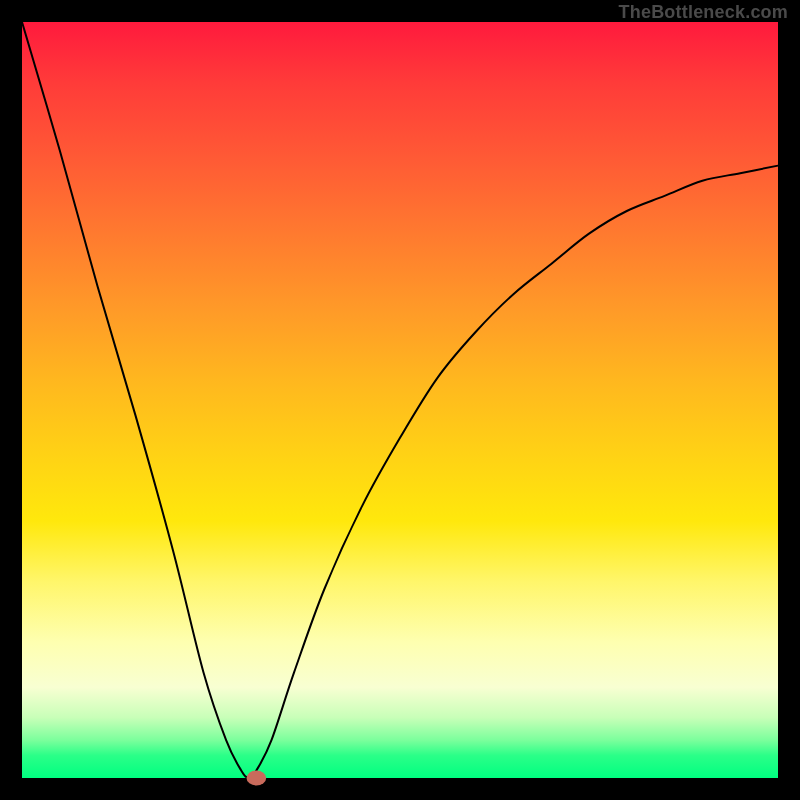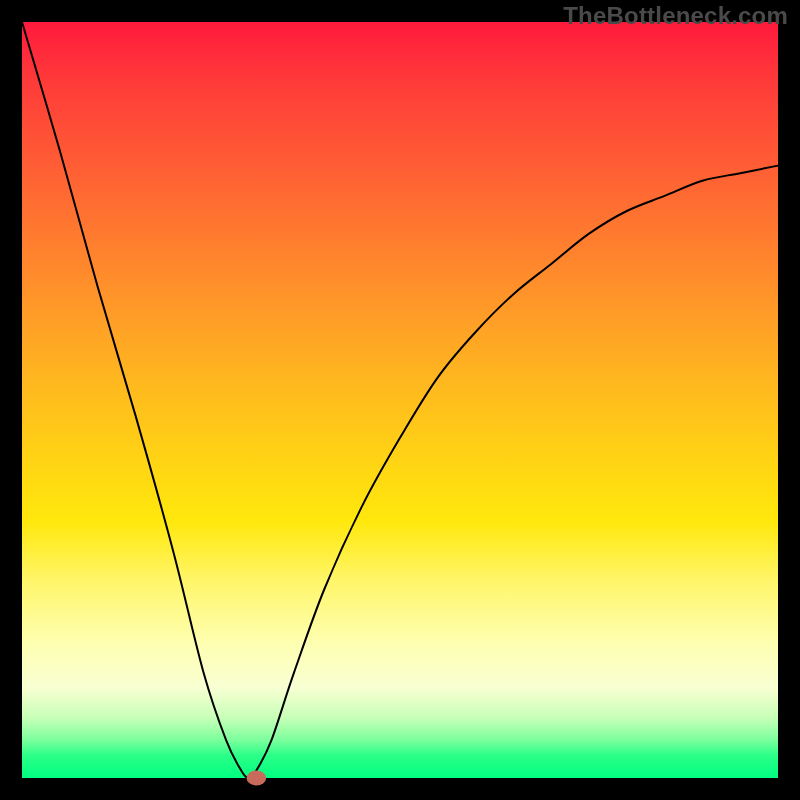--- a/index.html
+++ b/index.html
@@ -49,21 +49,21 @@
     top: 0;
     width: 100%;
     height: 100%;
     overflow: visible;
   }
   .watermark {
     position: absolute;
     top: 2px;
     right: 12px;
     color: #4a4a4a;
-    font-size: 24px;
+    font-size: 18px;
     font-weight: 600;
     letter-spacing: 0.2px;
     user-select: none;
   }
   .curve {
     fill: none;
     stroke: #000;
     stroke-width: 2;
     stroke-linecap: round;
     stroke-linejoin: round;

